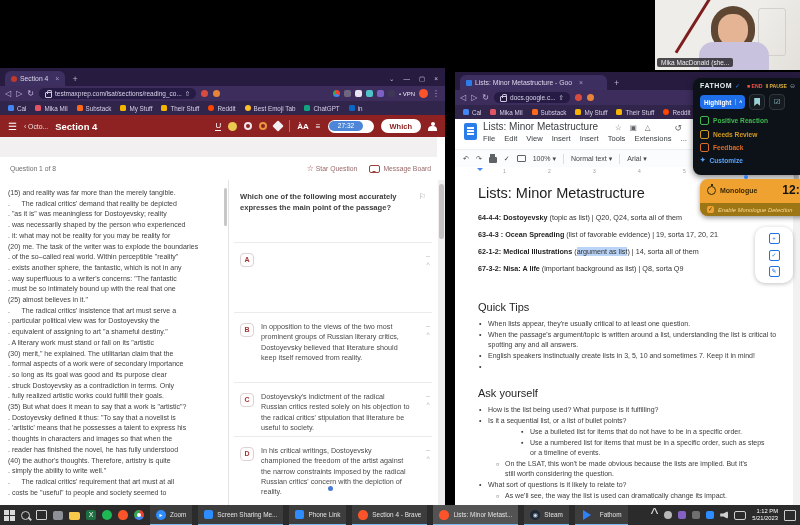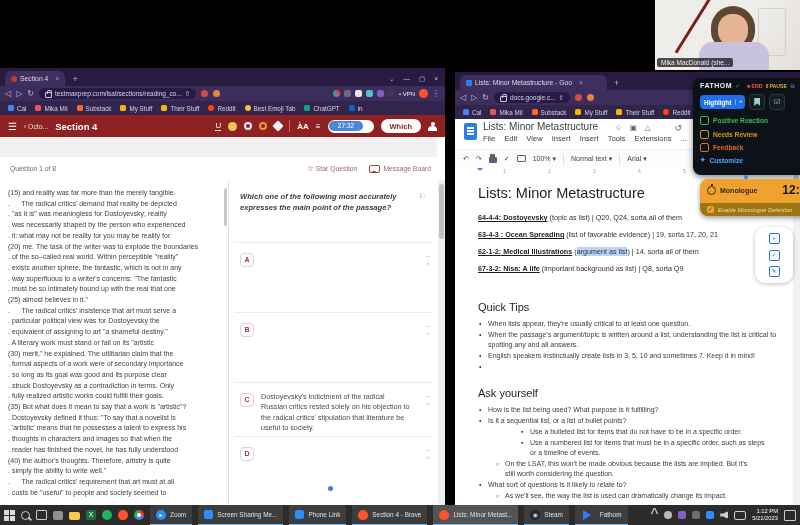--- a/index.html
+++ b/index.html
@@ -59,21 +59,21 @@
   .qrow .right{margin-left:auto;display:flex;align-items:center;gap:12px;color:#9a6a6a;}
   .staric{color:#9c4040;font-size:8px;}
   .bubble{width:9px;height:6px;border:1px solid #9c4040;border-radius:2px;position:relative;}
   .bubble:after{content:"";position:absolute;left:2px;bottom:-3px;border:2px solid transparent;border-top-color:#9c4040;}
   .coldiv{position:absolute;left:228px;top:112px;bottom:0;width:1px;background:#e6e2e2;}
   #passage{left:8px;top:120px;width:220px;font-size:7px;line-height:10.7px;color:#3f3f3f;white-space:pre;}
   .pscroll{left:224px;top:120px;width:3px;height:38px;background:#c7c7c7;border-radius:2px;}
   .mainscroll{right:0;top:112px;bottom:0;width:7px;background:#f0efef;}
   .mainthumb{position:absolute;left:1px;top:4px;width:5px;height:55px;background:#c4c0c0;border-radius:3px;}
   #qcol{left:240px;top:118px;width:192px;}
-  .question{position:absolute;left:0;top:6px;width:162px;font-size:7.6px;font-weight:bold;color:#3d3d3d;line-height:10.5px;font-style:italic;}
+  .question{position:absolute;left:0;top:6px;width:162px;font-size:7.6px;font-weight:bold;color:#3d3d3d;line-height:10.5px;}
   .flag{position:absolute;right:6px;top:6px;color:#9a9a9a;font-size:8px;}
   .ansdiv{position:absolute;left:-6px;right:0;height:1px;background:#eceaea;}
   .answer{position:absolute;left:0;right:0;}
   .abadge{position:absolute;left:0;top:1px;width:12px;height:12px;border:1px solid #dcd2d2;border-radius:4px;color:#a03636;font-size:7px;font-weight:bold;text-align:center;line-height:12px;background:#fffdfd;}
   .atext{margin-left:21px;width:150px;font-size:7.2px;line-height:10.3px;color:#4a4a4a;}
   .actl{position:absolute;right:2px;top:0;display:flex;flex-direction:column;gap:2px;color:#b5b5b5;font-size:7px;line-height:7px;text-align:center;}
   .pagedot{left:328px;top:418px;width:5px;height:5px;border-radius:50%;background:#4a7bd4;}
   
   #docs-win{left:455px;top:72px;width:345px;height:433px;}
   .docshdr{position:absolute;left:0;top:47px;right:0;height:30px;background:#fff;}
@@ -87,21 +87,21 @@
   .tsep{width:1px;height:10px;background:#dadce0;}
   .printer{width:8px;height:6px;background:#5f6368;border-radius:1px;position:relative;margin-top:2px;}
   .printer:before{content:"";position:absolute;left:1.5px;top:-2.5px;width:5px;height:2.5px;background:#5f6368;}
   .roller{width:7px;height:5px;border:1.5px solid #5f6368;border-radius:1px;}
   .ruler{position:absolute;left:0;top:95px;right:0;height:8px;background:#fff;border-bottom:1px solid #e4e4e4;color:#9aa0a6;font-size:5px;}
   .ruler span{position:absolute;top:1px;}
   .rtri{position:absolute;left:22px;top:2px;border:3px solid transparent;border-top-color:#4285f4;}
   .doccontent{position:absolute;left:0;top:103px;right:7px;bottom:0;background:#fff;overflow:hidden;}
   .dheading{position:absolute;left:23px;top:10px;font-size:14.5px;color:#1f1f1f;}
   .ditem{position:absolute;left:23px;width:305px;font-size:7.2px;color:#333;white-space:nowrap;}
-  .ditem b{color:#1d1d1d;text-decoration:underline;}
+  .ditem b{color:#1d1d1d;}
   .hlspan{background:#b9d4f7;}
   .dsub{position:absolute;left:23px;font-size:11px;color:#1f1f1f;}
   .bul{position:absolute;font-size:7px;line-height:9.8px;color:#3c3c3c;}
   .bul:before{content:"•";position:absolute;left:-9px;}
   .bul.l2:before{content:"○";font-size:5.5px;top:1px;}
   .bul.l3:before{content:"▪";}
   .docscroll{position:absolute;right:0;top:47px;bottom:0;width:7px;background:#f1f1f1;}
   .docthumb{position:absolute;left:1px;top:8px;width:5px;height:70px;background:#c6c6c6;border-radius:3px;}
   
   #fathom{left:693px;top:78px;width:107px;height:97px;background:#0d1118;border-radius:8px 0 0 8px;color:#e6edf3;box-shadow:0 2px 6px rgba(0,0,0,.5);}
@@ -328,39 +328,41 @@
         <span class="abadge">A</span>
         <div class="actl">
             <span>–</span>
             <span>^</span>
           </div>
       </div>
       <div class="ansdiv" style="top:126px"></div>
 
       <div class="answer" style="top:136px">
         <span class="abadge">B</span>
+        <div class="atext">In opposition to the views of the two most prominent groups of Russian literary critics, Dostoyevsky believed that literature should keep itself removed from reality.</div>
         <div class="actl">
             <span>–</span>
             <span>^</span>
           </div>
       </div>
       <div class="ansdiv" style="top:196px"></div>
 
       <div class="answer" style="top:206px">
         <span class="abadge">C</span>
         <div class="atext">Dostoyevsky's indictment of the radical Russian critics rested solely on his objection to the radical critics' stipulation that literature be useful to society.</div>
         <div class="actl">
             <span>–</span>
             <span>^</span>
           </div>
       </div>
       <div class="ansdiv" style="top:250px"></div>
 
       <div class="answer" style="top:260px">
         <span class="abadge">D</span>
+        <div class="atext">In his critical writings, Dostoyevsky championed the freedom of the artist against the narrow constraints imposed by the radical Russian critics' concern with the depiction of reality.</div>
         <div class="actl">
             <span>–</span>
             <span>^</span>
           </div>
       </div>
     </div>
     <div class="pagedot abs"></div>
   </div>
 
   <div id="docs-win" class="abs bwin">

